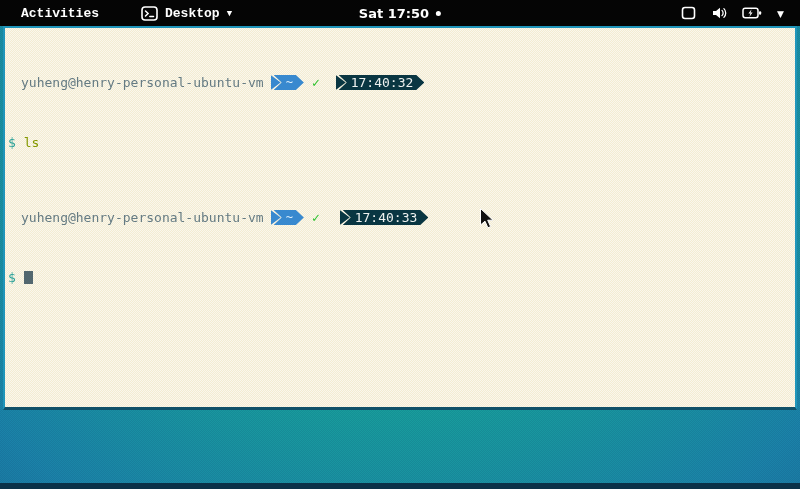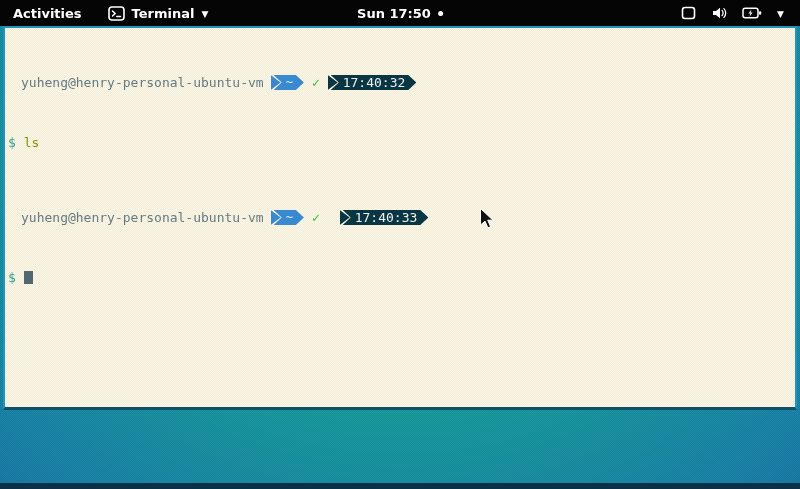--- a/index.html
+++ b/index.html
@@ -15,21 +15,21 @@
   }
   .bottom-strip { position:absolute; left:0; bottom:0; width:100%; height:6px;
     background:#0a3148; }
 
   
   .topbar {
     position:absolute; top:0; left:0; width:100%; height:26px;
     background:var(--topbar-bg,#050505); color:#fff;
     display:flex; align-items:center; font-size:13px; font-weight:bold; z-index:6;
   }
-  .tb-item { height:100%; display:flex; align-items:center; gap:7px; padding:0 13px; cursor:pointer; }
+  .tb-item { height:100%; display:flex; align-items:center; gap:7px; padding:0 21px; cursor:pointer;font-family:Liberation Mono, monospace; }
   .tb-center { position:absolute; left:50%; top:0; height:100%; transform:translateX(-50%);
     display:flex; align-items:center; gap:7px; cursor:pointer; }
   .notif-dot { width:5px; height:5px; border-radius:50%; background:#fff; }
   .tb-right { margin-left:auto; height:100%; display:flex; align-items:center; gap:15px; padding:0 16px; cursor:pointer; }
   .caret { font-size:9px; line-height:1; transform:translateY(1px); }
 
   
   .window {
     position:absolute; left:3px; right:3px; top:26px; bottom:79px;
     border:2px solid var(--window-border,#1f95ba);
@@ -89,26 +89,26 @@
     <div class="tb-item">Activities</div>
 
     <div class="tb-item">
       <span style="display:flex">
         <svg width="17" height="15" viewBox="0 0 17 15">
           <rect x="1" y="1" width="15" height="13" rx="3" fill="none" stroke="#fff" stroke-width="1.6"></rect>
           <path d="M4.5 5l2.6 2.5L4.5 10" stroke="#fff" stroke-width="1.5" fill="none" stroke-linecap="round"></path>
           <path d="M8.8 10.6h3.7" stroke="#fff" stroke-width="1.5" stroke-linecap="round"></path>
         </svg>
       </span>
-      <span>Terminal</span>
+      <span>Desktop</span>
       <span class="caret">▼</span>
     </div>
 
     <div class="tb-center">
-      <span>Sun 17:50</span>
+      <span>Sat 17:50</span>
       <span class="notif-dot"></span>
     </div>
 
     <div class="tb-right">
       <span style="display:flex">
         <svg width="15" height="14" viewBox="0 0 15 14">
           <rect x="1.5" y="1.5" width="12" height="11" rx="2.5" fill="none" stroke="#fff" stroke-width="1.6"></rect>
         </svg>
       </span>
       <span style="display:flex">
@@ -133,21 +133,21 @@
 
     <div class="term">
 
       <div class="line prompt-line">
         <span>yuheng@henry-personal-ubuntu-vm</span>
         <span class="pl-group">
           <span class="pl-lead seg-blue"></span>
           <span class="pl-body seg-blue"><span>~</span></span>
         </span>
         <span class="check">✓</span>
-        <span class="pl-group" style="margin-left:0">
+        <span class="pl-group" style="margin-left:8px">
           <span class="pl-lead seg-dark"></span>
           <span class="pl-body seg-dark"><span>17:40:32</span></span>
         </span>
       </div>
 
       <div class="line"><span class="dollar">$</span><span> </span><span class="cmd">ls</span></div>
 
 
       <div class="line prompt-line">
         <span>yuheng@henry-personal-ubuntu-vm</span>

